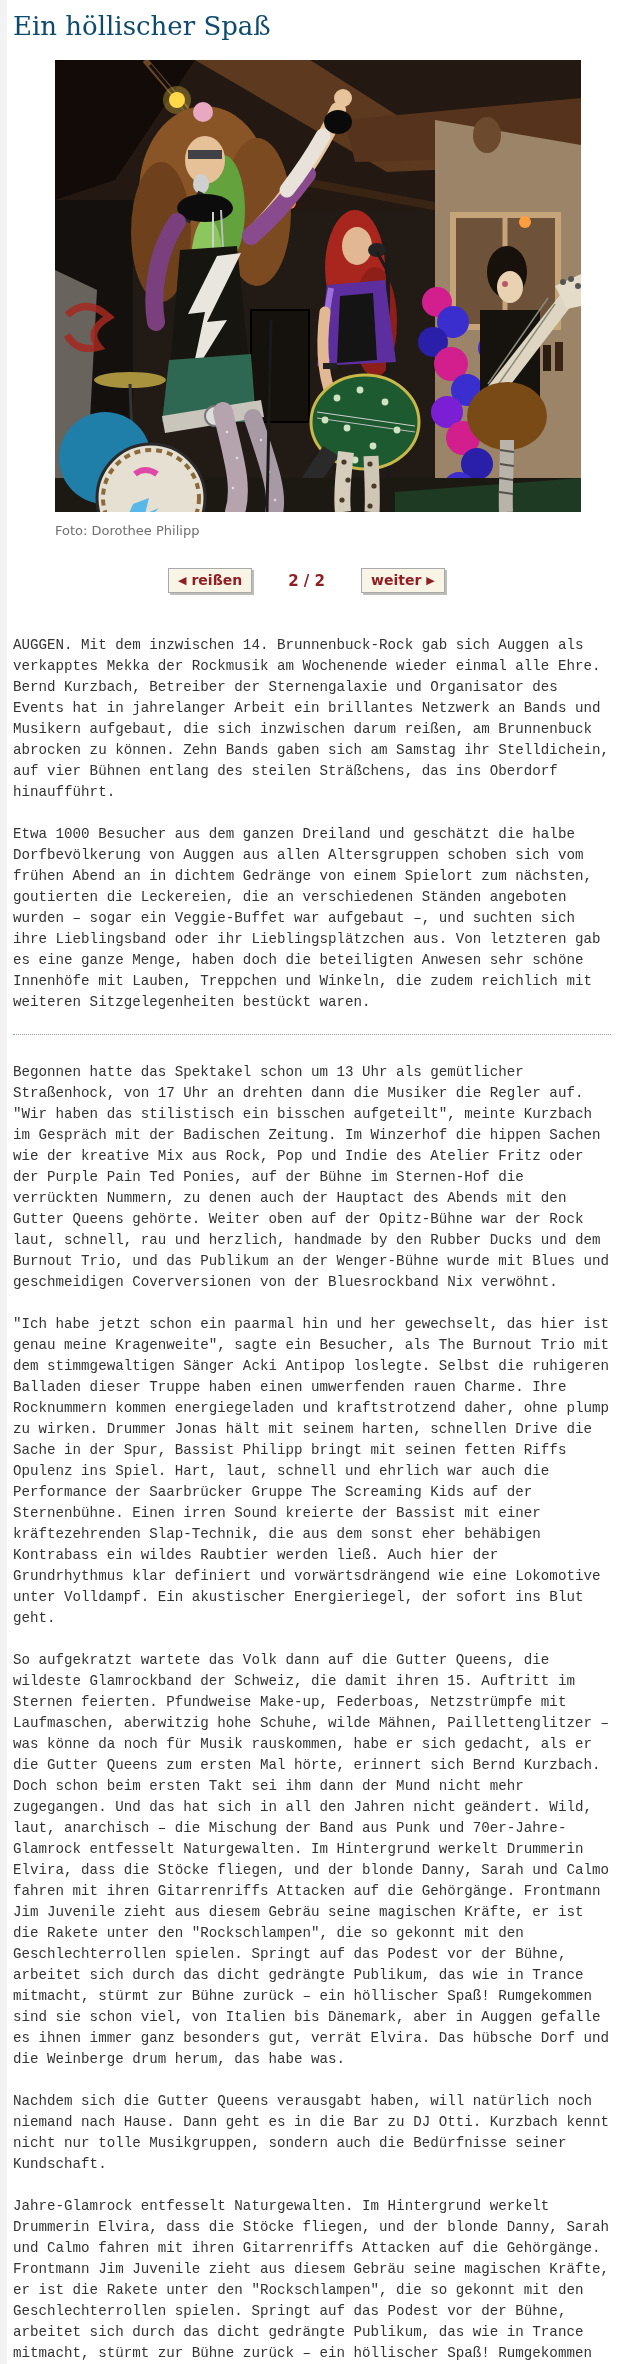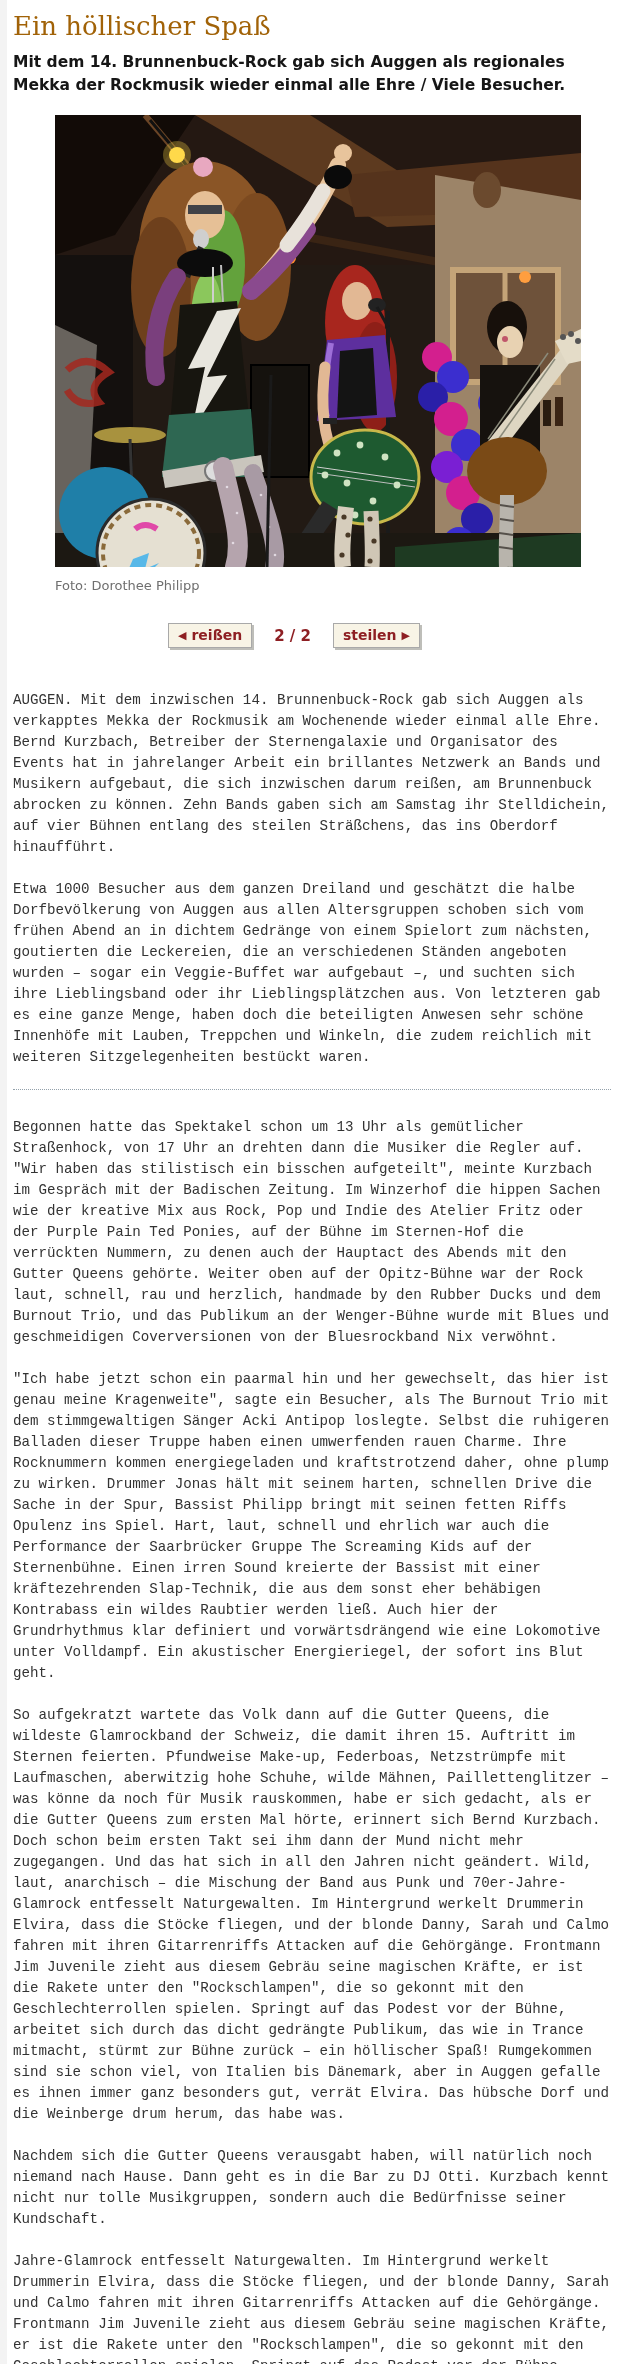--- a/index.html
+++ b/index.html
@@ -5,52 +5,51 @@
   html,body{margin:0;padding:0;}
   body{
     width:629px;min-height:2364px;background:#ffffff;
     font-family:"DejaVu Sans",sans-serif;color:#2f2f2f;
     position:relative;overflow-x:hidden;
   }
   .edge-strip{position:absolute;left:0;top:0;width:7px;height:2364px;background:#f3f3f3;}
   .content{position:relative;padding:10px 16px 30px 13px;}
   .title{
     font-family:"DejaVu Serif","Liberation Serif",serif;font-weight:400;
-    font-size:26px;line-height:32px;color:#a16207;margin:0 0 9px 0;
+    font-size:26px;line-height:32px;color:#0c4a6e;margin:0 0 9px 0;
   }
   .subtitle{
     font-size:15.5px;line-height:23px;font-weight:bold;color:#161616;
     margin:0;max-width:604px;
   }
   figure{margin:18px 0 0 42px;width:526px;padding:0;}
   .photo-frame{display:block;width:526px;height:452px;background:#1a120c;}
   figcaption{margin-top:11px;font-size:13px;color:#6f6f6f;}
   .pagination{display:flex;align-items:center;margin:30px 0 0 155px;}
   .page-btn{
     display:inline-flex;align-items:center;gap:5px;
     background:#f8f4e6;border:1px solid #a9a9a9;
     box-shadow:2px 2px 0 rgba(110,110,100,0.45);
     padding:3px 9px 4px 9px;font-family:"DejaVu Sans",sans-serif;
     font-size:14px;font-weight:bold;color:#8e1f23;cursor:pointer;
   }
   .arrow{font-size:11px;line-height:1;color:#8e1f23;}
-  .page-indicator{font-size:15px;font-weight:bold;color:#8e1f23;margin:0 22px;text-align:right;}
+  .page-indicator{font-size:15px;font-weight:bold;color:#8e1f23;margin:0 36px;text-align:right;}
   .article{margin-top:42px;max-width:598px;}
   .article p{font-size:14.2px;line-height:21px;margin:0 0 21px 0;color:#333333;font-family:Liberation Mono, monospace;}
   .dotsep{border:0;border-top:1px dotted #93a1ab;margin:2px 0 27px 0;height:0;}
 </style>
 </head>
 <body>
 
 <div class="edge-strip"></div>
 
 <div class="content">
 
   <h1 class="title">Ein höllischer Spaß</h1>
-  <h2 class="subtitle">Mit dem 14. Brunnenbuck-Rock gab sich Auggen als regionales Mekka der Rockmusik wieder einmal alle Ehre / Viele Besucher.</h2>
 
   <figure>
     <svg class="photo-frame" viewBox="0 0 526 452" xmlns="http://www.w3.org/2000/svg" role="img">
 
       <rect x="0" y="0" width="526" height="452" fill="#221a14"></rect>
 
       <rect x="0" y="0" width="526" height="150" fill="#241812"></rect>
       <polygon points="0,0 140,0 60,120 0,140" fill="#120b07"></polygon>
       <polygon points="140,0 255,0 425,108 332,112" fill="#5d3a1f"></polygon>
       <polygon points="290,60 526,38 526,96 300,102" fill="#55331c"></polygon>
@@ -206,21 +205,21 @@
     <figcaption>Foto: Dorothee Philipp</figcaption>
   </figure>
 
   <nav class="pagination">
     <button class="page-btn">
       <span class="arrow">◀</span>
       <span>reißen</span>
     </button>
     <span class="page-indicator">2 / 2</span>
     <button class="page-btn">
-      <span>steilen</span>
+      <span>weiter</span>
       <span class="arrow">▶</span>
     </button>
   </nav>
 
   <div class="article">
       <p>AUGGEN. Mit dem inzwischen 14. Brunnenbuck-Rock gab sich Auggen als verkapptes Mekka der Rockmusik am Wochenende wieder einmal alle Ehre. Bernd Kurzbach, Betreiber der Sternengalaxie und Organisator des Events hat in jahrelanger Arbeit ein brillantes Netzwerk an Bands und Musikern aufgebaut, die sich inzwischen darum reißen, am Brunnenbuck abrocken zu können. Zehn Bands gaben sich am Samstag ihr Stelldichein, auf vier Bühnen entlang des steilen Sträßchens, das ins Oberdorf hinaufführt.</p>
       <p>Etwa 1000 Besucher aus dem ganzen Dreiland und geschätzt die halbe Dorfbevölkerung von Auggen aus allen Altersgruppen schoben sich vom frühen Abend an in dichtem Gedränge von einem Spielort zum nächsten, goutierten die Leckereien, die an verschiedenen Ständen angeboten wurden – sogar ein Veggie-Buffet war aufgebaut –, und suchten sich ihre Lieblingsband oder ihr Lieblingsplätzchen aus. Von letzteren gab es eine ganze Menge, haben doch die beteiligten Anwesen sehr schöne Innenhöfe mit Lauben, Treppchen und Winkeln, die zudem reichlich mit weiteren Sitzgelegenheiten bestückt waren.</p>
       <hr class="dotsep">
       <p>Begonnen hatte das Spektakel schon um 13 Uhr als gemütlicher Straßenhock, von 17 Uhr an drehten dann die Musiker die Regler auf. "Wir haben das stilistisch ein bisschen aufgeteilt", meinte Kurzbach im Gespräch mit der Badischen Zeitung. Im Winzerhof die hippen Sachen wie der kreative Mix aus Rock, Pop und Indie des Atelier Fritz oder der Purple Pain Ted Ponies, auf der Bühne im Sternen-Hof die verrückten Nummern, zu denen auch der Hauptact des Abends mit den Gutter Queens gehörte. Weiter oben auf der Opitz-Bühne war der Rock laut, schnell, rau und herzlich, handmade by den Rubber Ducks und dem Burnout Trio, und das Publikum an der Wenger-Bühne wurde mit Blues und geschmeidigen Coverversionen von der Bluesrockband Nix verwöhnt.</p>
       <p>"Ich habe jetzt schon ein paarmal hin und her gewechselt, das hier ist genau meine Kragenweite", sagte ein Besucher, als The Burnout Trio mit dem stimmgewaltigen Sänger Acki Antipop loslegte. Selbst die ruhigeren Balladen dieser Truppe haben einen umwerfenden rauen Charme. Ihre Rocknummern kommen energiegeladen und kraftstrotzend daher, ohne plump zu wirken. Drummer Jonas hält mit seinem harten, schnellen Drive die Sache in der Spur, Bassist Philipp bringt mit seinen fetten Riffs Opulenz ins Spiel. Hart, laut, schnell und ehrlich war auch die Performance der Saarbrücker Gruppe The Screaming Kids auf der Sternenbühne. Einen irren Sound kreierte der Bassist mit einer kräftezehrenden Slap-Technik, die aus dem sonst eher behäbigen Kontrabass ein wildes Raubtier werden ließ. Auch hier der Grundrhythmus klar definiert und vorwärtsdrängend wie eine Lokomotive unter Volldampf. Ein akustischer Energieriegel, der sofort ins Blut geht.</p>

